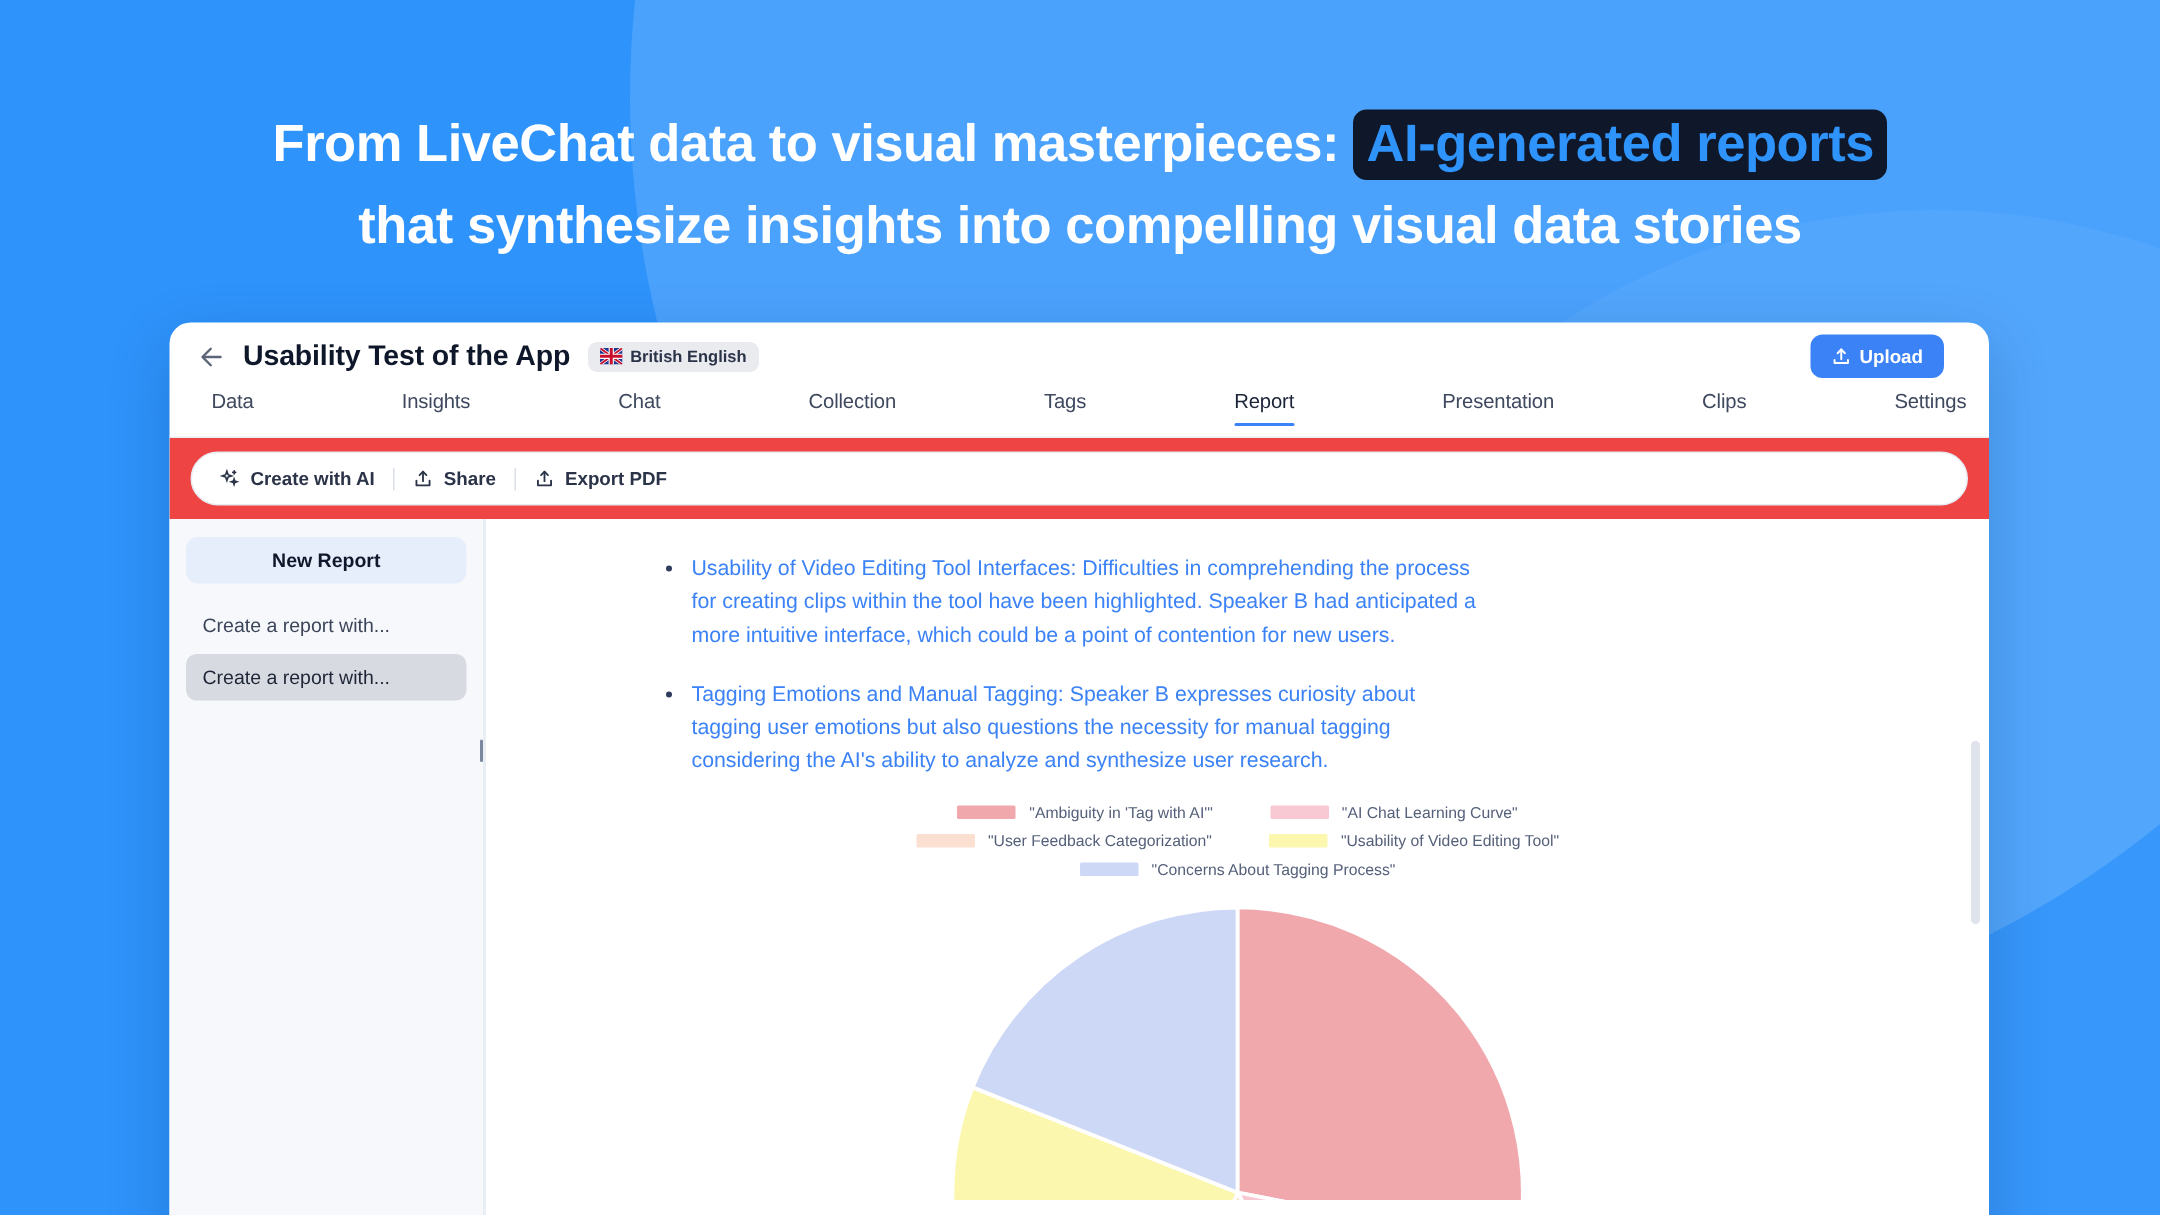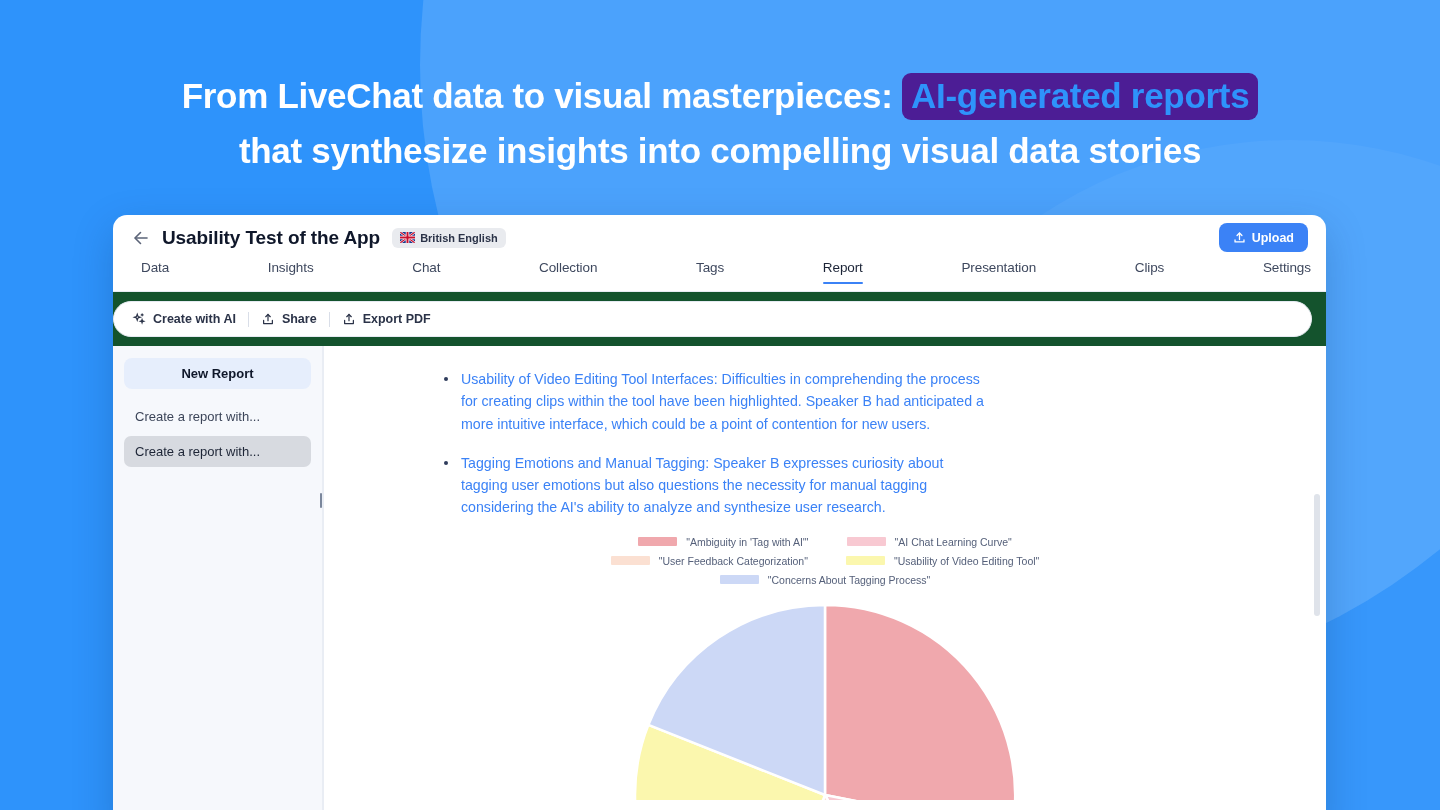--- a/index.html
+++ b/index.html
@@ -39,21 +39,21 @@
     text-align: center;
     color: #ffffff;
     font-size: 35px;
     font-weight: bold;
     line-height: 55px;
     letter-spacing: -0.3px;
     z-index: 5;
   }
   #headline .hl-line { display: block; white-space: nowrap; }
   #headline .hl-mark {
-    background: #4c1d95;
+    background: #0f172a;
     color: #2e93fb;
     border-radius: 9px;
     padding: 3px 9px 5px 9px;
     box-decoration-break: clone;
     -webkit-box-decoration-break: clone;
   }
 
   
   #app-window {
     position: absolute;
@@ -91,21 +91,21 @@
     background: #e9ebef;
     border-radius: 6px;
     padding: 4px 8px;
     font-size: 11px;
     color: #2b3348;
     font-weight: 600;
     white-space: nowrap;
   }
   .flag-uk { width: 15px; height: 11px; display: block; border-radius: 1px; }
   .upload-btn {
-    position: absolute; right: 18px; top: 8px;
+    position: absolute; right: 30px; top: 8px;
     background: #3b82f6;
     color: #fff;
     border: none;
     border-radius: 8px;
     height: 29px;
     padding: 0 14px;
     font-size: 12.5px;
     font-weight: bold;
     display: inline-flex; align-items: center; gap: 6px;
     cursor: pointer;
@@ -134,22 +134,22 @@
   .tab.active::after {
     content: "";
     position: absolute;
     left: 15px; right: 15px; bottom: 0;
     height: 2.5px; background: #3b82f6;
     border-radius: 2px;
   }
 
   
   .toolbar-wrap {
-    padding: 9px 14px 9px 0;
-    background: #14532d;
+    padding: 9px 14px 9px 14px;
+    background: #ef4444;
   }
   .toolbar {
     height: 36px;
     background: #ffffff;
     border: 1px solid #e6eaf2;
     border-radius: 18px;
     display: flex; align-items: center;
     padding: 0 16px;
     gap: 0;
   }

